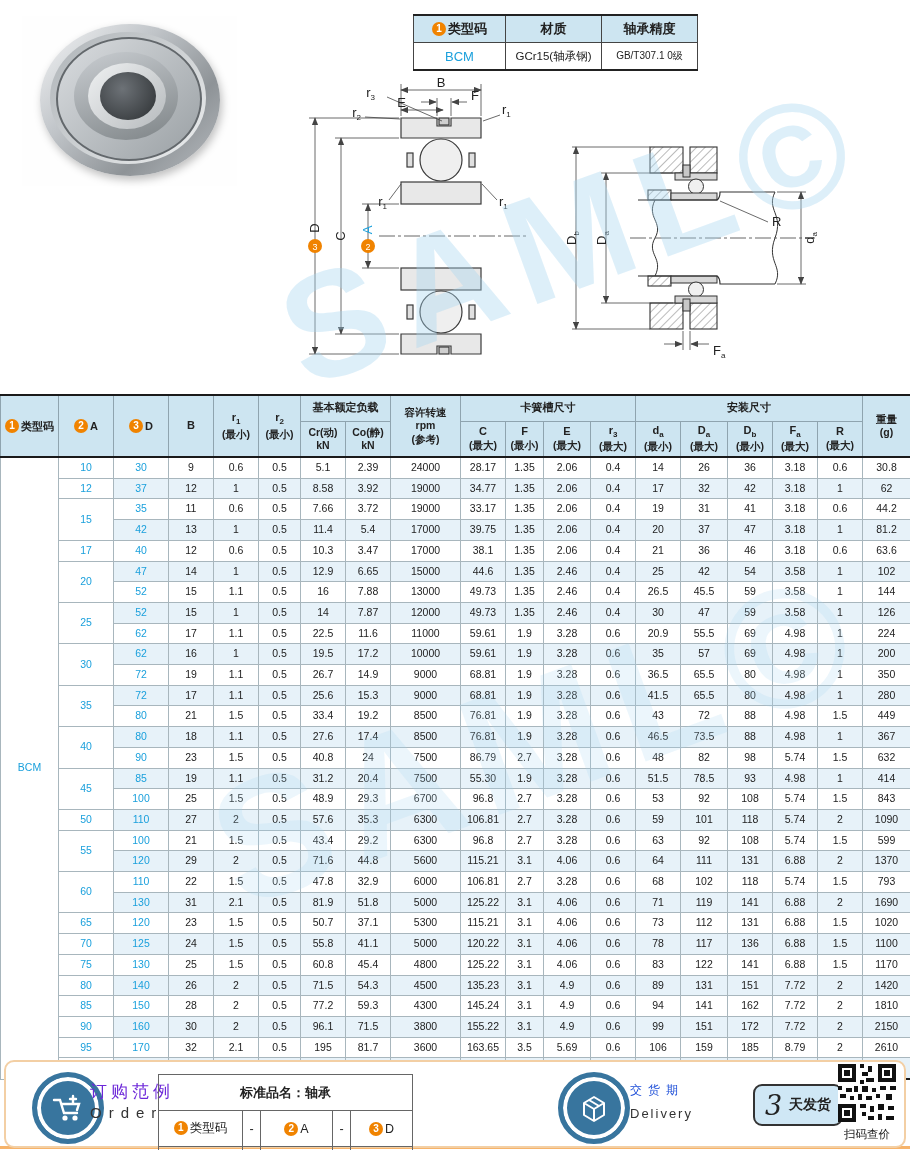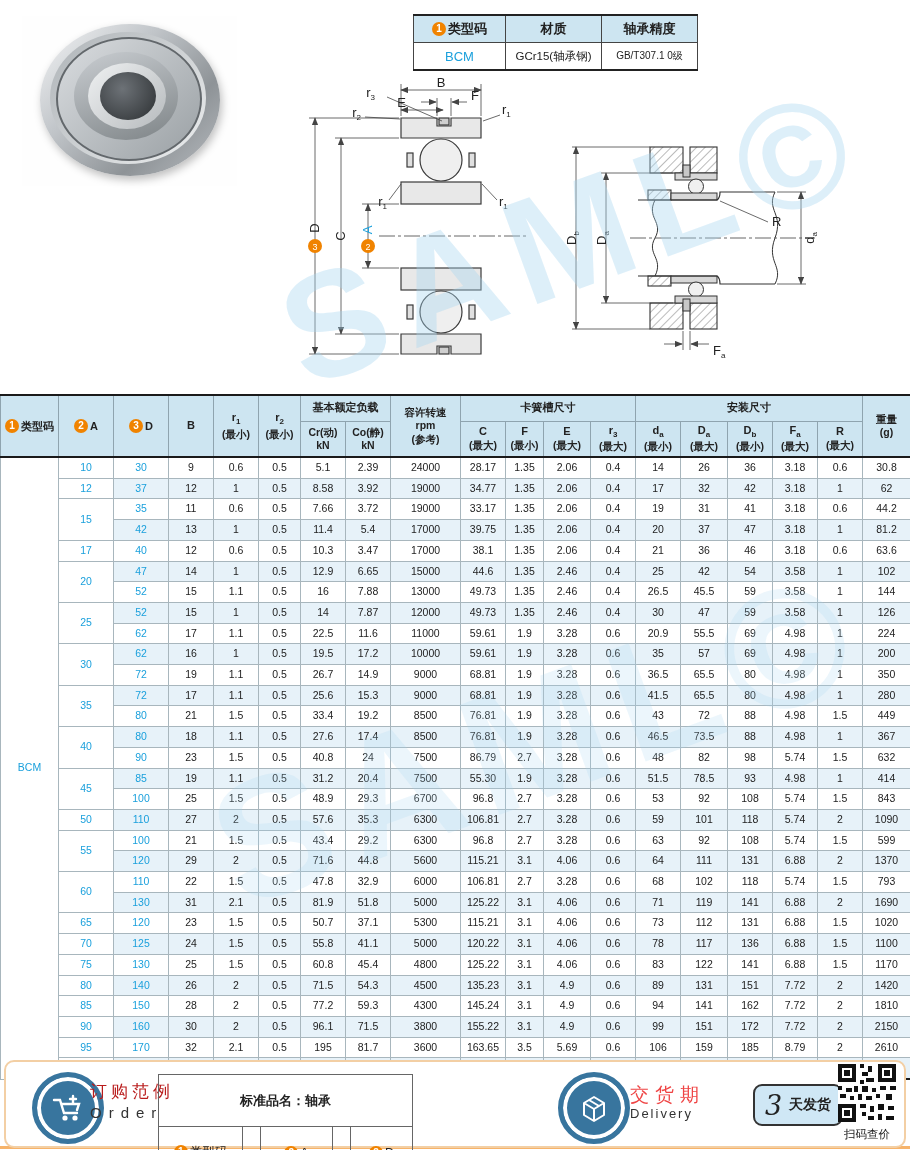--- a/index.html
+++ b/index.html
@@ -33,26 +33,26 @@
   td.tc,td.ac{background:#fff !important;}
   td.tc,td.ac,td.dc{color:#1ba0dc;}
   th .note{display:block;font-weight:bold;font-size:10.5px;}
   th sub{font-size:8px;}
   
   .bottom-panel{position:absolute;left:4px;top:1060px;width:898px;height:84px;border:2px solid #f3cfa4;
                 border-radius:10px;background:#fff;z-index:3;}
   .page-bottom-line{position:absolute;left:0;top:1146px;width:910px;height:3px;background:#f6b36a;}
   .icn{position:absolute;width:62px;height:62px;border-radius:50%;background:#38759e;border:5px solid #38759e;
        box-shadow:inset 0 0 0 4px #fff;display:flex;align-items:center;justify-content:center;}
-  .order-cn{position:absolute;left:84px;top:18px;font-size:17px;letter-spacing:4px;color:#b91c1c;}
+  .order-cn{position:absolute;left:84px;top:18px;font-size:17px;letter-spacing:4px;color:#6d28d9;}
   .order-en{position:absolute;left:84px;top:42px;font-size:15px;letter-spacing:7px;color:#333;}
   .order-table{position:absolute;left:152px;top:12px;border-collapse:collapse;table-layout:fixed;}
-  .order-table td{border:1px solid #666;text-align:center;font-size:12.5px;height:19px;padding:16px 4px;}
+  .order-table td{border:1px solid #666;text-align:center;font-size:12.5px;height:19px;padding:8px 4px;}
   .order-table .ttl{font-weight:bold;font-size:13px;}
-  .deliv-cn{position:absolute;left:624px;top:20px;font-size:19px;letter-spacing:6px;color:#ef4444;}
+  .deliv-cn{position:absolute;left:624px;top:20px;font-size:12px;letter-spacing:6px;color:#1d4ed8;}
   .deliv-en{position:absolute;left:624px;top:44px;font-size:13px;letter-spacing:2px;color:#333;}
   .deliv-box{position:absolute;left:747px;top:22px;width:86px;height:38px;border:2px solid #333;border-radius:9px;
              background:#cfe7f5;display:flex;align-items:center;justify-content:center;gap:7px;}
   .deliv-box .num{font-family:"DejaVu Serif",serif;font-style:italic;font-size:27px;line-height:1;}
   .deliv-box .unit{font-size:14px;font-weight:bold;}
   .qr-wrap{position:absolute;left:836px;top:1064px;width:62px;text-align:center;z-index:4;}
   .qr-cap{font-size:11.5px;margin-top:1px;}
   
   svg text{font-family:"Liberation Sans","DejaVu Sans",sans-serif;}
 </style>

